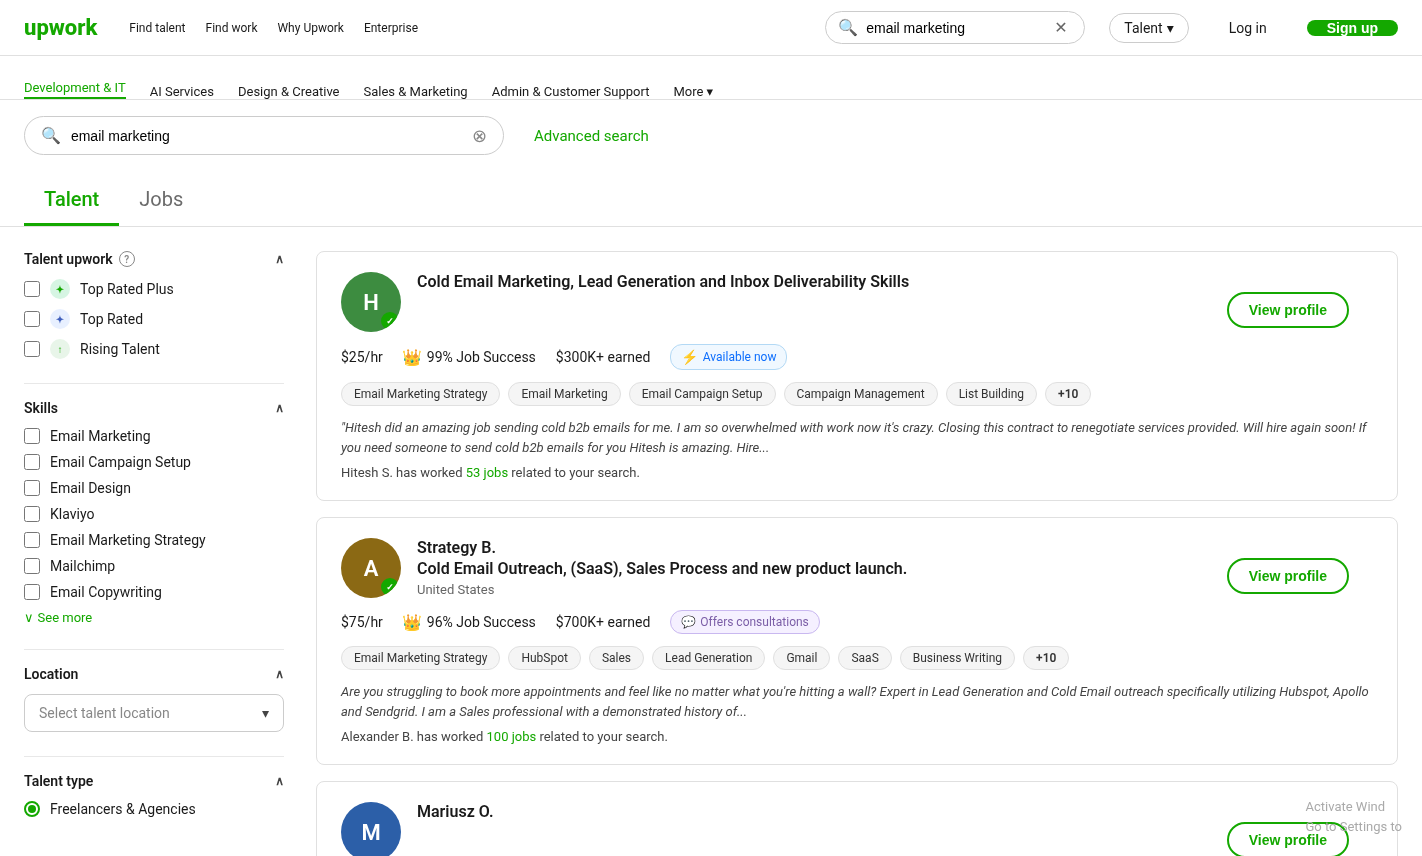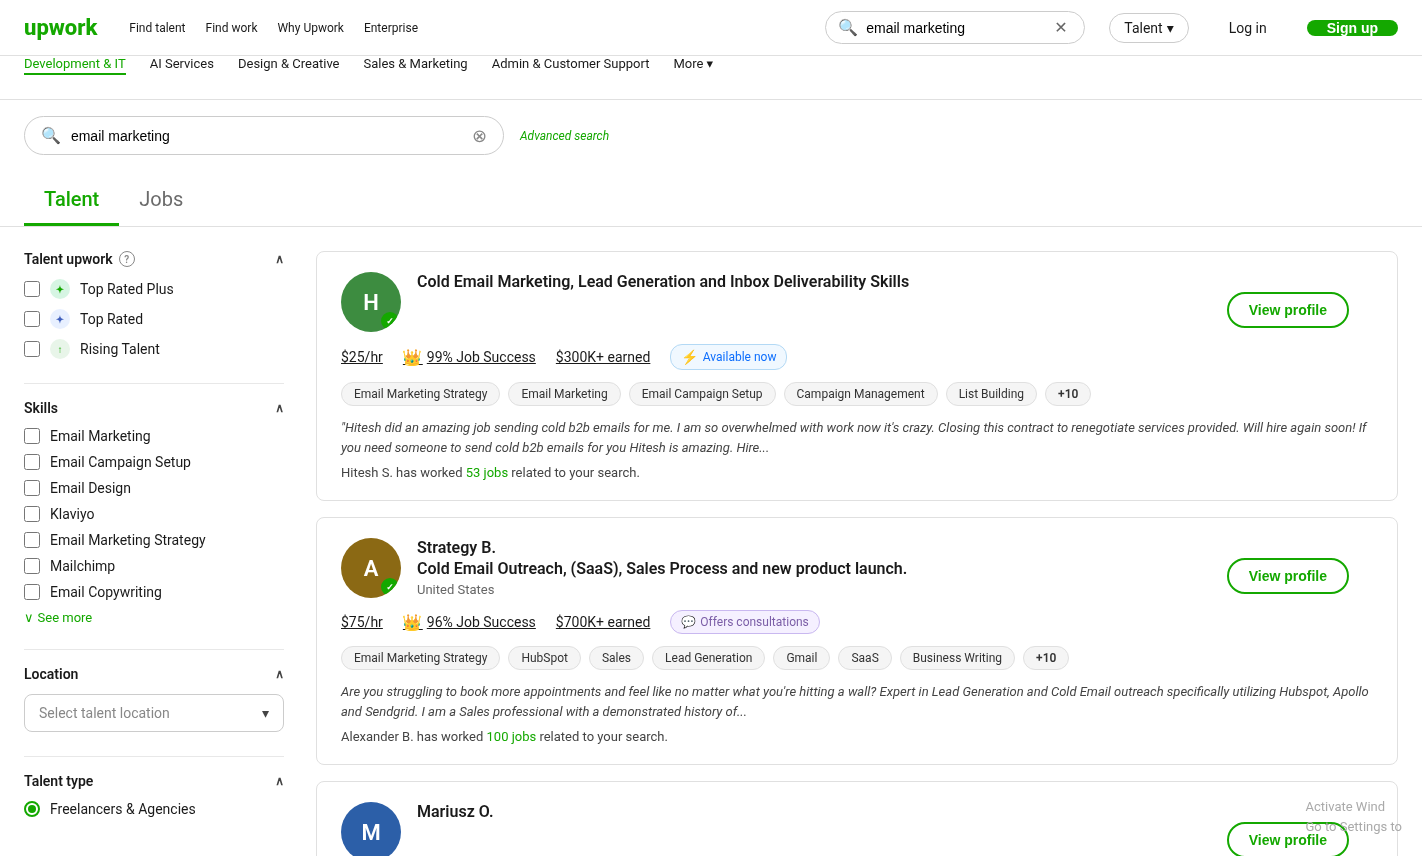--- a/index.html
+++ b/index.html
@@ -13,31 +13,31 @@
     .nav-spacer { flex: 1; }
     .search-bar-top { display: flex; align-items: center; border: 1px solid #ccc; border-radius: 24px; padding: 6px 12px; gap: 8px; width: 260px; }
     .search-bar-top input { border: none; outline: none; font-size: 14px; width: 180px; }
     .search-icon-top { color: #666; font-size: 16px; }
     .clear-icon { color: #666; cursor: pointer; font-size: 16px; }
     .talent-dropdown { display: flex; align-items: center; gap: 4px; border: 1px solid #ccc; border-radius: 24px; padding: 6px 14px; cursor: pointer; font-size: 14px; }
     .btn-login { font-size: 14px; color: #1a1a1a; cursor: pointer; padding: 8px 16px; }
     .btn-signup { background: #14a800; color: #fff; border: none; border-radius: 20px; padding: 0 20px; font-size: 14px; font-weight: 600; cursor: pointer; }
 
     
-    .cat-nav { display: flex; align-items: flex-start; padding: 0 24px; height: 44px; border-bottom: 1px solid #e0e0e0; gap: 24px; }
+    .cat-nav { display: flex; align-items: flex-end; padding: 0 24px; height: 44px; border-bottom: 1px solid #e0e0e0; gap: 24px; }
     .cat-link { font-size: 13px; color: #1a1a1a; cursor: pointer; text-decoration: none; white-space: nowrap; }
     .cat-link.active { color: #14a800; border-bottom: 2px solid #14a800; padding-bottom: 2px; }
 
     
     .search-section { padding: 16px 24px 8px; }
     .search-bar-main { display: flex; align-items: center; border: 1px solid #ccc; border-radius: 24px; padding: 8px 16px; gap: 10px; width: 480px; }
     .search-bar-main input { border: none; outline: none; font-size: 14px; flex: 1; }
     .search-main-icon { color: #888; font-size: 16px; }
     .clear-main { color: #888; cursor: pointer; font-size: 18px; }
-    .advanced-link { color: #14a800; font-size: 12px; cursor: pointer; margin-left: 16px; text-decoration: none; font-style: italic; }
+    .advanced-link { color: #14a800; font-size: 15px; cursor: pointer; margin-left: 30px; text-decoration: none; }
 
     
     .tabs { display: flex; gap: 0; padding: 16px 24px 0; border-bottom: 1px solid #e0e0e0; }
     .tab { font-size: 20px; padding: 8px 20px 12px; cursor: pointer; color: #6b6b6b; text-decoration: none; }
     .tab.active { color: #14a800; border-bottom: 3px solid #14a800; font-weight: 500; }
 
     
     .main-layout { display: flex; padding: 24px; gap: 32px; }
 
     
@@ -74,21 +74,21 @@
     .card-top { display: flex; align-items: flex-start; gap: 16px; margin-bottom: 12px; }
     .avatar { width: 60px; height: 60px; border-radius: 50%; background: #ccc; flex-shrink: 0; position: relative; overflow: hidden; display: flex; align-items: center; justify-content: center; font-size: 22px; font-weight: 600; color: #fff; }
     .avatar-badge { position: absolute; bottom: 2px; right: 2px; width: 18px; height: 18px; border-radius: 50%; background: #14a800; display: flex; align-items: center; justify-content: center; }
     .card-info { flex: 1; }
     .card-name { font-size: 16px; font-weight: 600; color: #1a1a1a; margin-bottom: 2px; }
     .card-title { font-size: 16px; font-weight: 600; color: #1a1a1a; margin-bottom: 4px; }
     .card-location { font-size: 13px; color: #666; }
     .view-profile-btn { position: absolute; top: 20px; right: 24px; border: 2px solid #14a800; color: #14a800; background: #fff; border-radius: 20px; padding: 8px 20px; font-size: 14px; font-weight: 600; cursor: pointer; white-space: nowrap; }
 
     .card-stats { display: flex; align-items: center; gap: 20px; margin-bottom: 12px; flex-wrap: wrap; }
-    .stat-item { font-size: 14px; color: #1a1a1a; display: flex; align-items: center; gap: 6px; text-decoration: underline; }
+    .stat-item { font-size: 14px; color: #1a1a1a; display: flex; align-items: center; gap: 6px; }
     .top-rated-badge { display: flex; align-items: center; gap: 4px; }
     .crown-icon { color: #1d70b8; font-size: 16px; }
     .available-badge { background: #f0f8ff; border: 1px solid #b3d9f5; border-radius: 12px; padding: 4px 10px; font-size: 12px; color: #0d6efd; display: flex; align-items: center; gap: 4px; }
     .available-dot { color: #7b5ea7; font-size: 14px; font-weight: bold; }
     .consult-badge { background: #f5f0ff; border: 1px solid #c9b8f0; border-radius: 12px; padding: 4px 10px; font-size: 12px; color: #7b5ea7; display: flex; align-items: center; gap: 4px; }
 
     .tags { display: flex; flex-wrap: wrap; gap: 8px; margin-bottom: 12px; }
     .tag { background: #f5f5f5; border: 1px solid #e0e0e0; border-radius: 20px; padding: 4px 12px; font-size: 12px; color: #333; }
     .tag-count { background: #f5f5f5; border: 1px solid #e0e0e0; border-radius: 20px; padding: 4px 12px; font-size: 12px; color: #333; font-weight: 600; }
 

